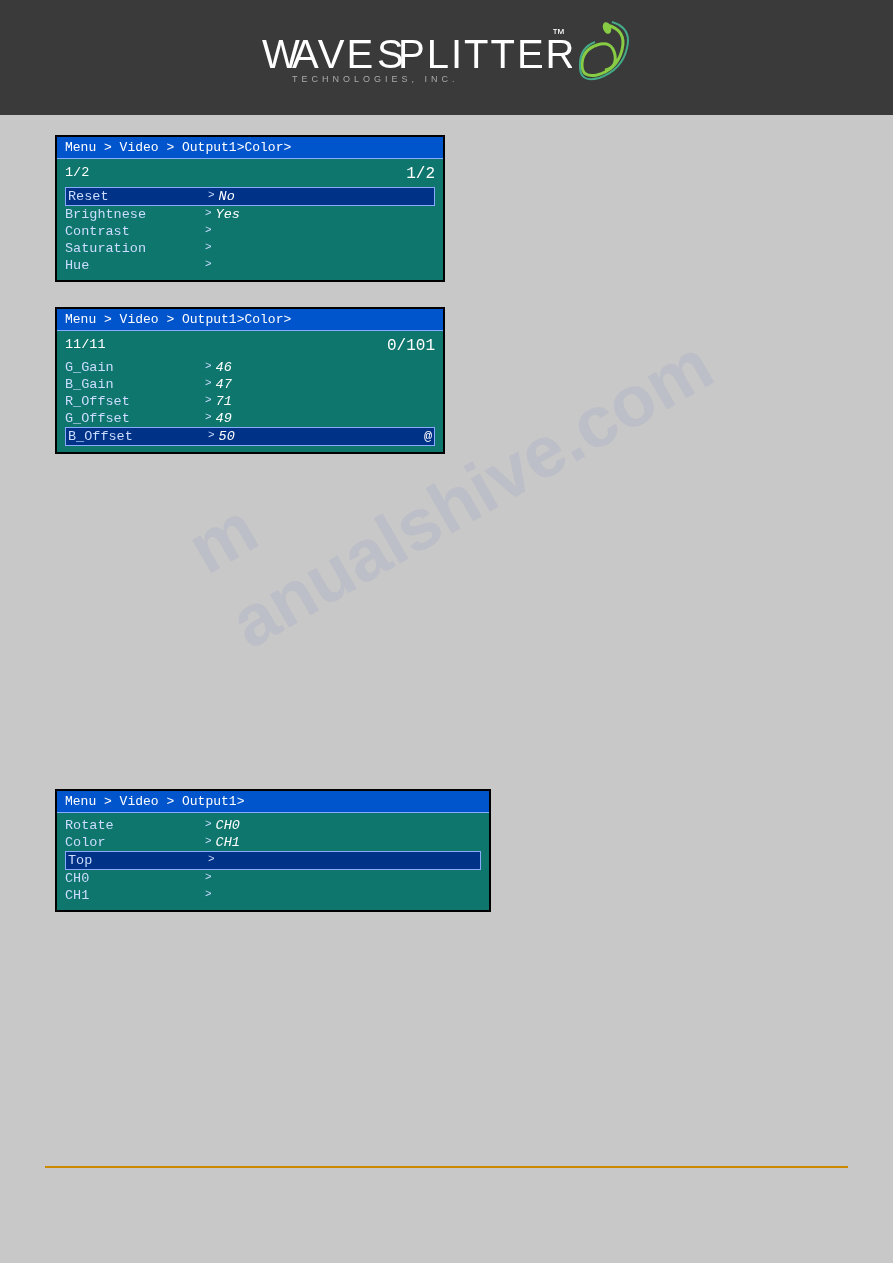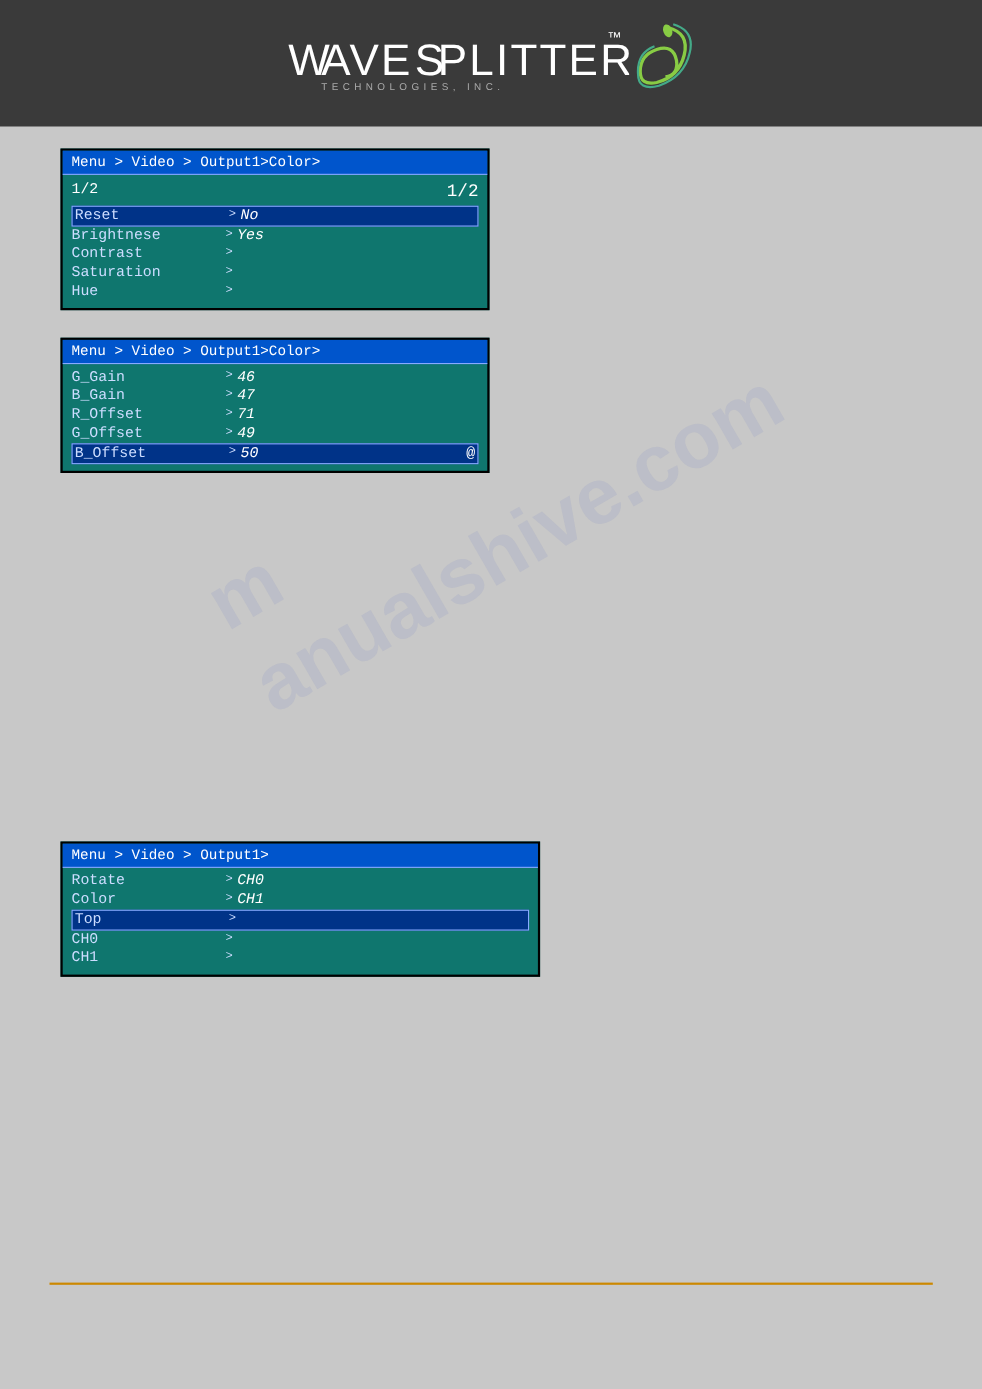--- a/index.html
+++ b/index.html
@@ -214,20 +214,24 @@
         <span class="item-name">Hue</span>
         <span class="item-arrow">&gt;</span>
         <span class="item-value"></span>
       </div>
     </div>
   </div>
 
   <div class="menu-panel">
     <div class="breadcrumb-bar">Menu  &gt;  Video  &gt;  Output1&gt;Color&gt;</div>
     <div class="menu-content">
+      <div class="status-row">
+        <span class="status-left">11/11</span>
+        <span class="status-right">0/101</span>
+      </div>
 
       <div class="menu-row">
         <span class="item-name">G_Gain</span>
         <span class="item-arrow">&gt;</span>
         <span class="item-value">46</span>
       </div>
 
       <div class="menu-row">
         <span class="item-name">B_Gain</span>
         <span class="item-arrow">&gt;</span>

